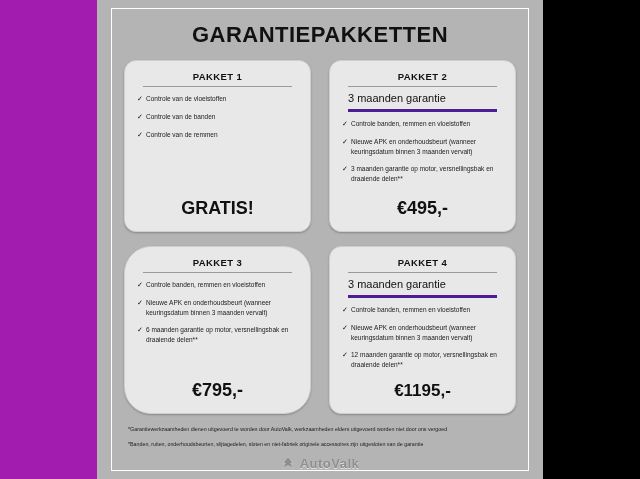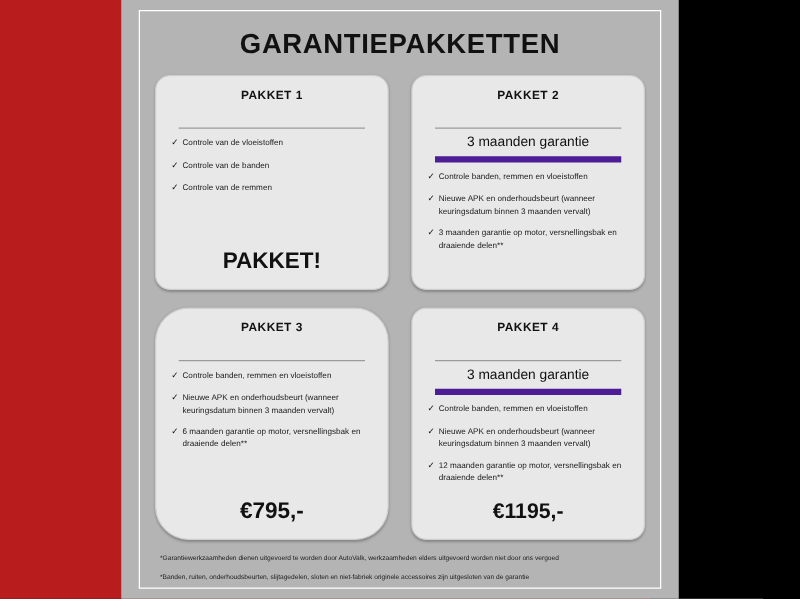--- a/index.html
+++ b/index.html
@@ -5,21 +5,21 @@
   html,body{margin:0;padding:0;}
   body{
     width:640px;height:479px;
     background:#000;
     font-family:"Liberation Sans", sans-serif;
     overflow:hidden;
   }
   .stage{
     position:relative;
     width:520px;height:479px;
-    background:#b91c1c;
+    background:#a21caf;
   }
   .poster{
     position:absolute;
     left:97px; top:0; width:446px; height:479px;
     background:#b4b4b4;
     box-sizing:border-box;
     padding:10px 14px 0 14px;
   }
   .inner{
     position:absolute;
@@ -55,30 +55,30 @@
   .card-1{min-height:172px;}
   .card-2{min-height:172px;}
   .card-3{min-height:158px;border-radius:27px;}
   .card-4{min-height:158px;}
   .pkg-name{
     text-align:center;
     font-size:9.5px;
     font-weight:bold;
     color:#111;
     letter-spacing:0.4px;
-    padding-bottom:20px;
+    padding-bottom:4px;
     border-bottom:1px solid #9a9a9a;
     margin:2px 6px 0 6px;
   }
   .pkg-sub{
-    text-align:center;
+    text-align:left;
     font-size:11px;
     color:#111;
     padding:5px 0 5px 0;
-    border-bottom:5px solid #4c1d95;
+    border-bottom:3px solid #4c1d95;
     margin:0 6px 0 6px;
   }
   .features{
     list-style:none;
     margin:7px 0 0 0;
     padding:0;
     flex:1 1 auto;
   }
   .features li{
     display:flex;
@@ -154,40 +154,41 @@
             </li>
             <li>
               <span class="check">✓</span>
               <span class="feat-text">Controle van de banden</span>
             </li>
             <li>
               <span class="check">✓</span>
               <span class="feat-text">Controle van de remmen</span>
             </li>
           </ul>
-          <div class="price">PAKKET!</div>
+          <div class="price">GRATIS!</div>
         </div>
 
         <div class="card card-2">
           <div class="pkg-name">PAKKET 2</div>
           <div class="pkg-sub">3 maanden garantie</div>
           <ul class="features">
             <li>
               <span class="check">✓</span>
               <span class="feat-text">Controle banden, remmen en vloeistoffen</span>
             </li>
             <li>
               <span class="check">✓</span>
               <span class="feat-text">Nieuwe APK en onderhoudsbeurt (wanneer keuringsdatum binnen 3 maanden vervalt)</span>
             </li>
             <li>
               <span class="check">✓</span>
               <span class="feat-text">3 maanden garantie op motor, versnellingsbak en draaiende delen**</span>
             </li>
           </ul>
+          <div class="price">€495,-</div>
         </div>
 
         <div class="card card-3">
           <div class="pkg-name">PAKKET 3</div>
           <ul class="features">
             <li>
               <span class="check">✓</span>
               <span class="feat-text">Controle banden, remmen en vloeistoffen</span>
             </li>
             <li>
@@ -222,16 +223,24 @@
           <div class="price price-small">€1195,-</div>
         </div>
 
       </div>
 
       <div class="footnotes">
         <p>*Garantiewerkzaamheden dienen uitgevoerd te worden door AutoValk, werkzaamheden elders uitgevoerd worden niet door ons vergoed</p>
         <p>*Banden, ruiten, onderhoudsbeurten, slijtagedelen, sloten en niet-fabriek originele accessoires zijn uitgesloten van de garantie</p>
       </div>
 
+      <div class="brand">
+        <span class="brand-mark">
+          <svg width="14" height="14" viewBox="0 0 14 14" aria-hidden="true">
+            <path d="M7 1 L12 7 L9.5 7 L12.5 12 L7 9.5 L1.5 12 L4.5 7 L2 7 Z" fill="#8e8e8e" stroke="#d8d8d8" stroke-width="0.4"></path>
+          </svg>
+        </span>
+        <span class="brand-text">AutoValk</span>
+      </div>
 
     </div>
   </div>
 </div>
 
 </body></html>

